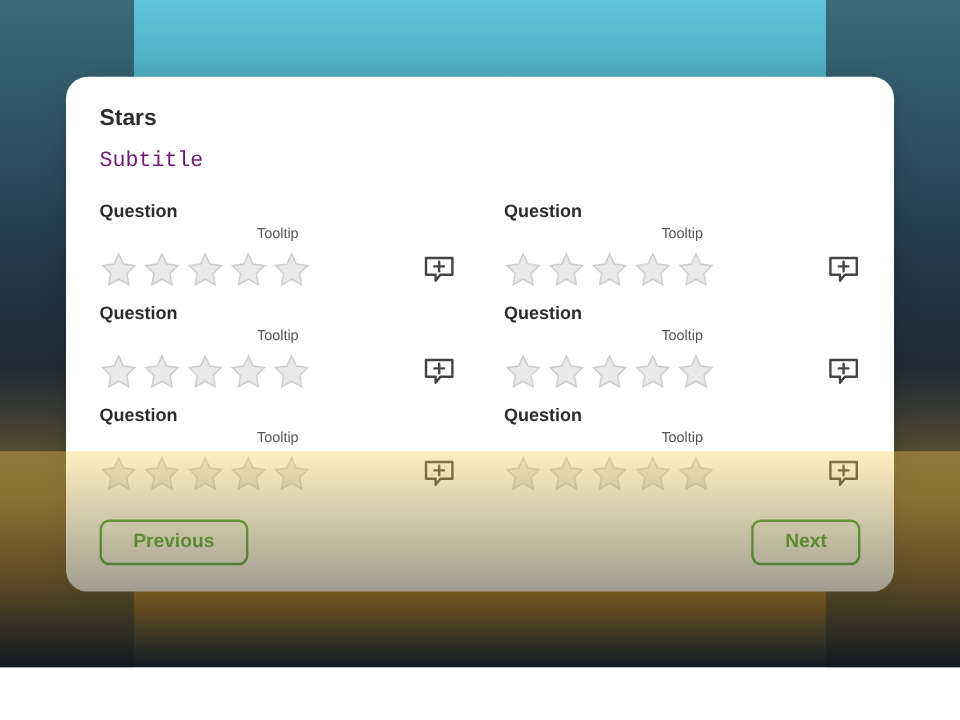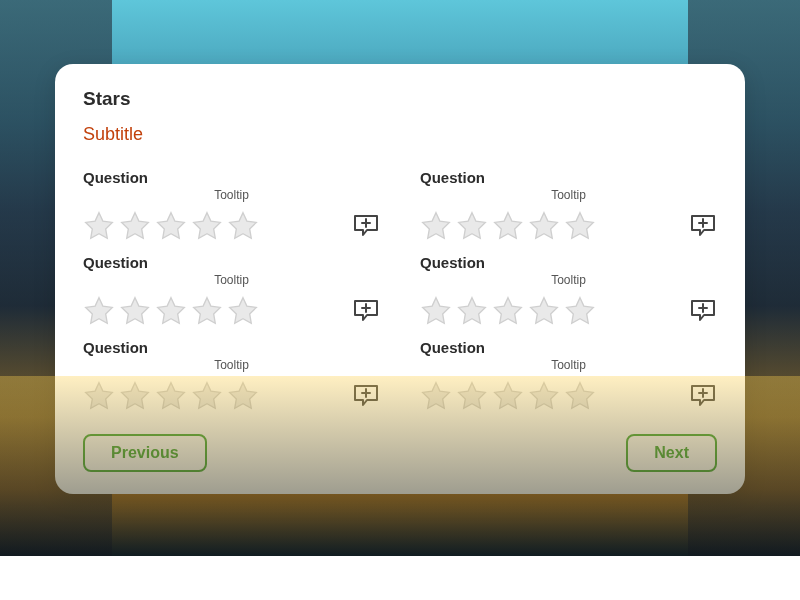--- a/index.html
+++ b/index.html
@@ -28,21 +28,21 @@
     position: absolute;
     left: 55px; right: 55px; top: 64px;
     background: #fff;
     border-radius: 18px;
     padding: 24px 28px 22px;
     box-shadow: 0 6px 22px rgba(0,0,0,.15);
     color: #333;
   }
 
   .card-title { font-size: 19px; font-weight: 700; color: #2c2c2c; margin-bottom: 14px; }
-  .card-subtitle { font-size: 18px; font-weight: 400; color: #c2410c; margin-bottom: 12px; }
+  .card-subtitle { font-size: 18px; font-weight: 400; color: #701a75; margin-bottom: 12px; font-family: Liberation Mono, monospace; }
 
   .columns { display: flex; gap: 40px; }
   .col { flex: 1; }
 
   .q-block { margin-top: 12px; }
   .q-label { font-size: 15px; font-weight: 700; color: #2c2c2c; }
   .q-tooltip { font-size: 12px; color: #555; margin-top: 2px; text-align: center; }
 
   .row { display: flex; align-items: center; gap: 10px; margin-top: 8px; }
   .stars { display: flex; gap: 4px; }

